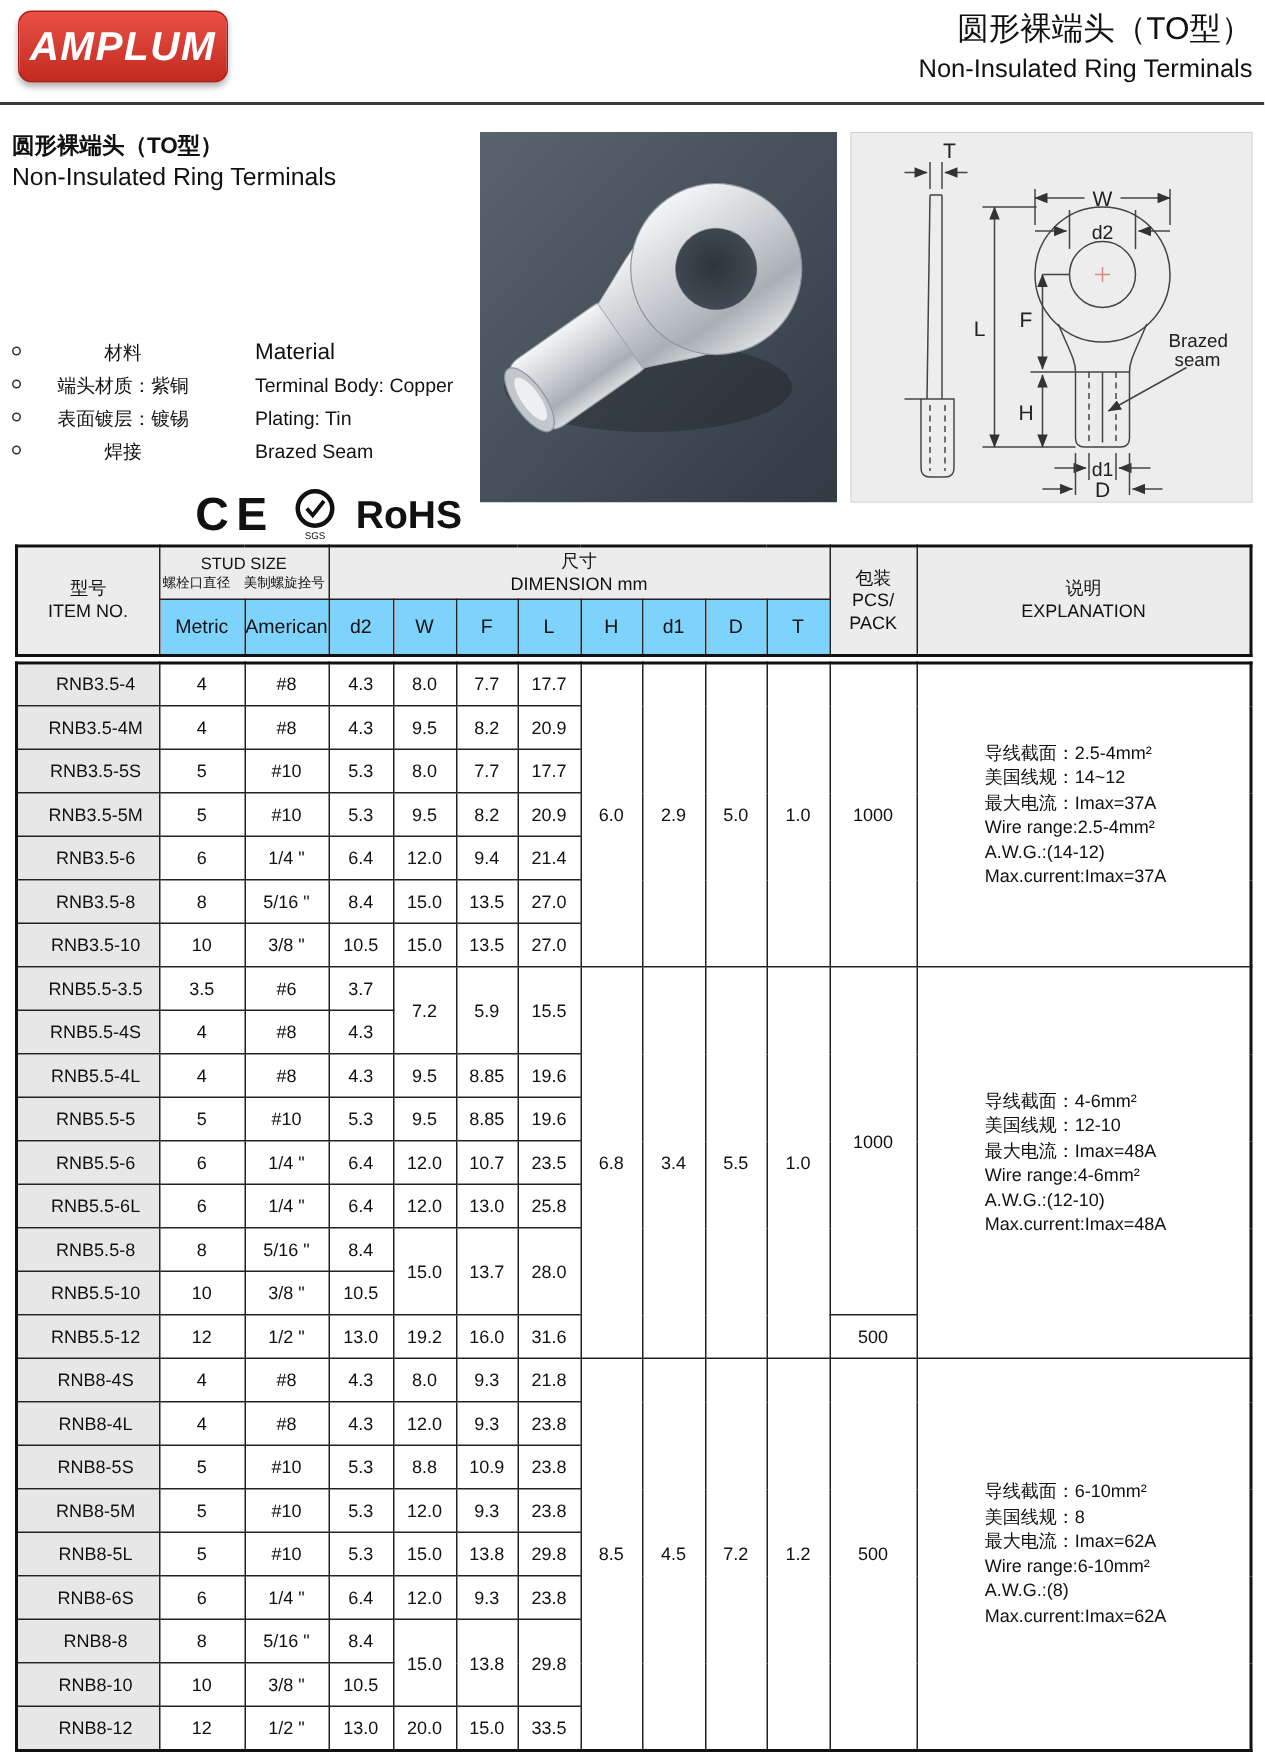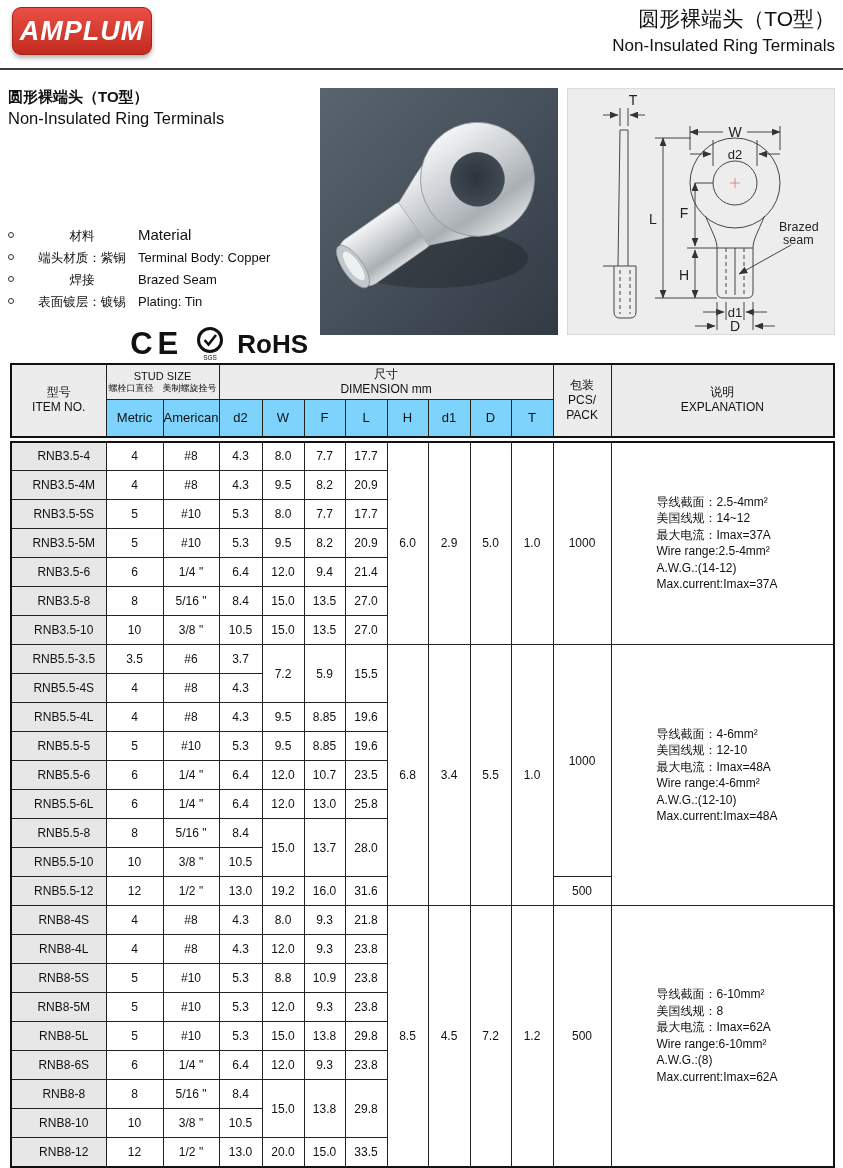--- a/index.html
+++ b/index.html
@@ -20,21 +20,21 @@
 
   
   .intro { position:relative; height:293px; }
   .intro-left { position:absolute; left:8px; top:18px; width:300px; }
   .pt-cn { font-size:15px; font-weight:bold; }
   .pt-en { font-size:16.5px; margin-top:2px; }
   .materials { margin-top:96px; }
   .mrow { display:grid; grid-template-columns:18px 112px auto; line-height:22px; align-items:baseline; }
   .bullet { width:6px; height:6px; border:1.5px solid #333; border-radius:50%; display:inline-block; position:relative; top:-2px; }
   .m-cn { font-size:12.5px;text-align:center; }
-  .m-en { font-size:13px; }
+  .m-en { font-size:13px;margin-left:32px; }
   .m-en-head { font-size:15px; }
   .certs { margin-top:12px; display:flex; align-items:center; gap:12px;justify-content:flex-end; }
   .ce { font-size:31px; font-weight:bold; letter-spacing:5px; }
   .rohs { font-size:26px; font-weight:bold; }
 
   .photo { position:absolute; left:320px; top:18px; width:238px; height:247px; }
   .diagram { position:absolute; left:567px; top:18px; width:268px; height:247px; }
 
   
   .tables { position:absolute; left:10px; top:363px; }
@@ -76,27 +76,27 @@
           <span class="m-cn">材料</span>
           <span class="m-en m-en-head">Material</span>
         </div>
         <div class="mrow">
           <span class="bullet"></span>
           <span class="m-cn">端头材质：紫铜</span>
           <span class="m-en">Terminal Body: Copper</span>
         </div>
         <div class="mrow">
           <span class="bullet"></span>
-          <span class="m-cn">焊接</span>
-          <span class="m-en">Brazed Seam</span>
+          <span class="m-cn">表面镀层：镀锡</span>
+          <span class="m-en">Plating: Tin</span>
         </div>
         <div class="mrow">
           <span class="bullet"></span>
-          <span class="m-cn">表面镀层：镀锡</span>
-          <span class="m-en">Plating: Tin</span>
+          <span class="m-cn">焊接</span>
+          <span class="m-en">Brazed Seam</span>
         </div>
       </div>
 
       <div class="certs">
         <span class="ce">CE</span>
         <svg width="30" height="38" viewBox="0 0 30 38">
           <circle cx="15" cy="15" r="11.5" fill="none" stroke="#111" stroke-width="3"></circle>
           <path d="M9.5,15 l4,4.5 l7.5,-9.5" fill="none" stroke="#111" stroke-width="2.6"></path>
           <text x="15" y="35" font-size="6.5" text-anchor="middle" fill="#111">SGS</text>
         </svg>

